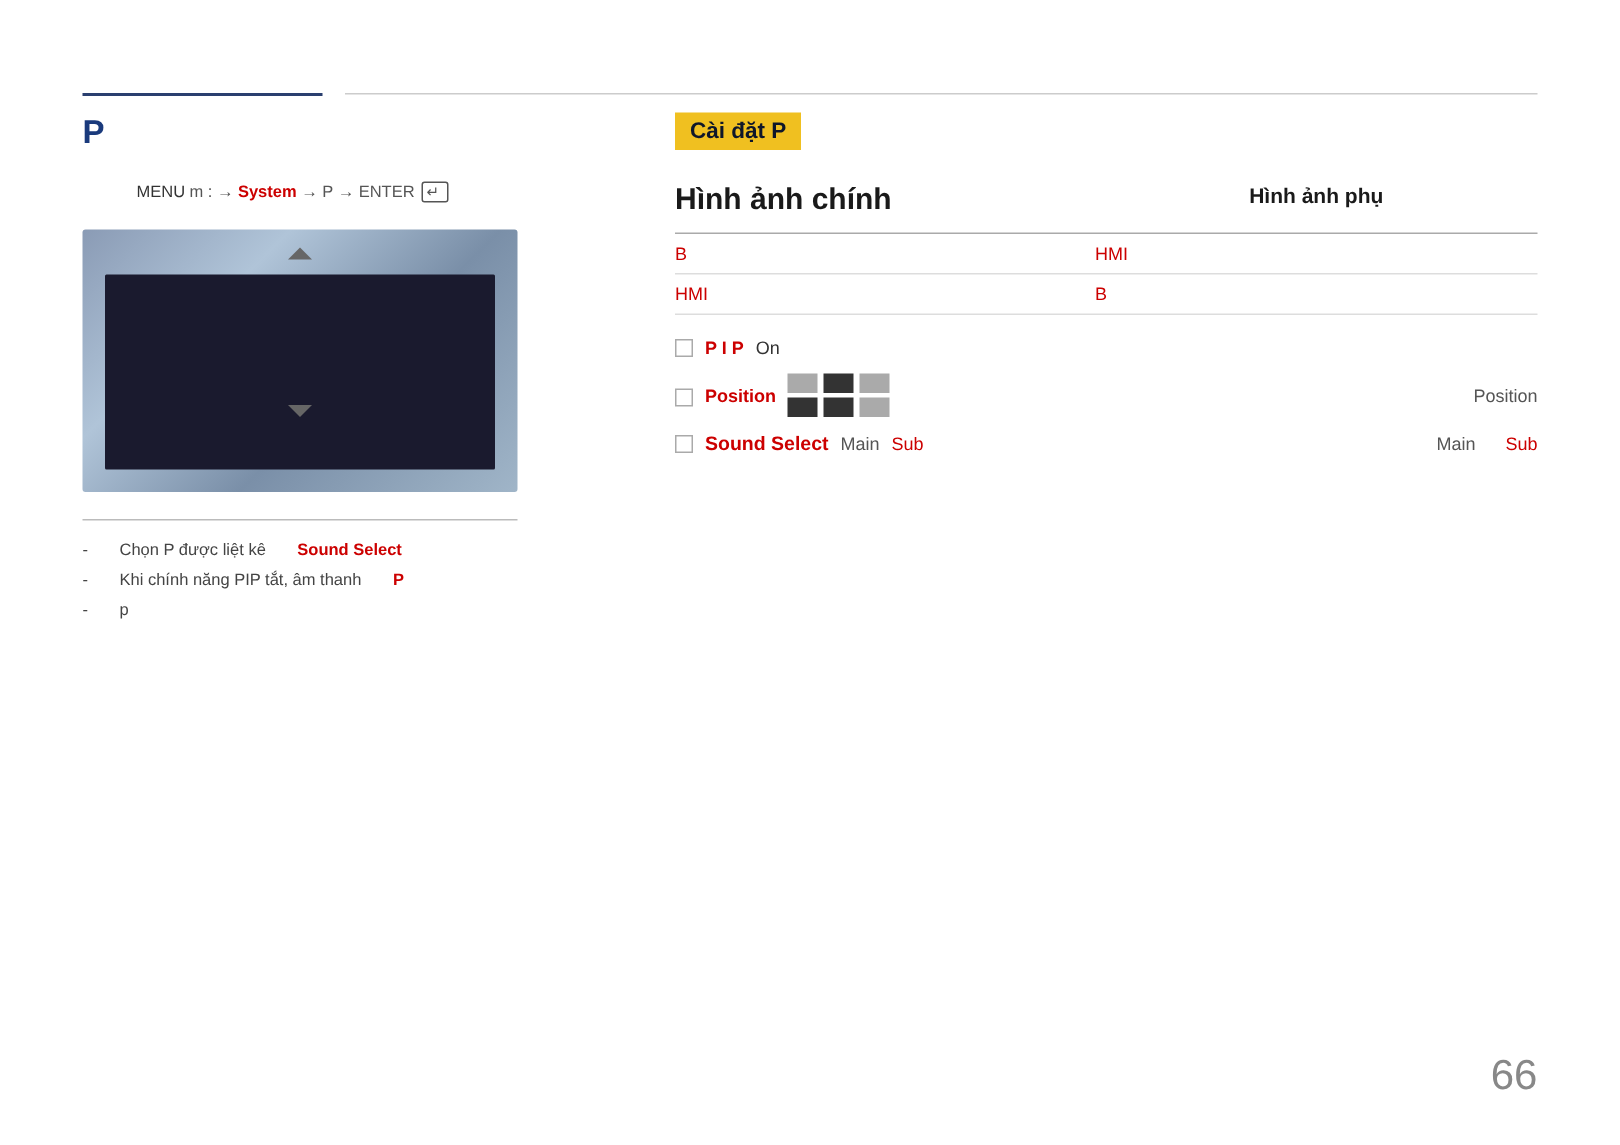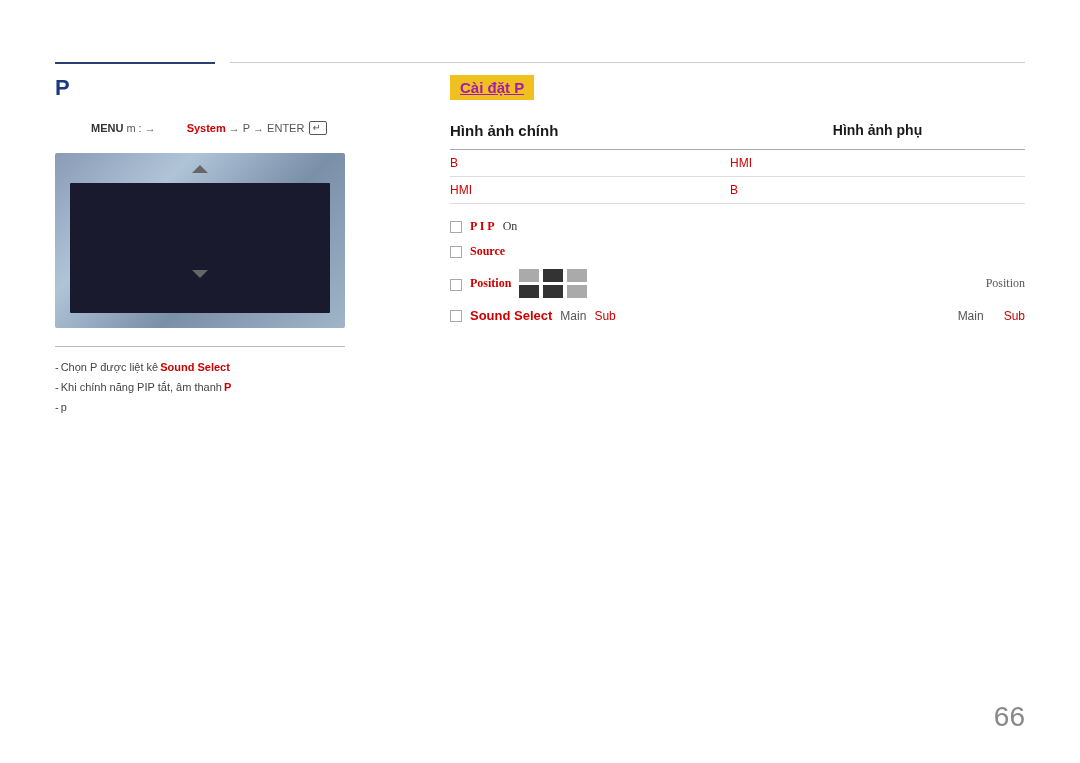--- a/index.html
+++ b/index.html
@@ -56,28 +56,27 @@
 
     .menu-path {
       font-size: 11px;
       color: #555;
       margin-bottom: 18px;
       display: flex;
       align-items: center;
       gap: 3px;
     }
     .menu-path .menu-bold {
-      font-weight: bold;
+      font-weight: normal;
       color: #333;
       padding-left: 36px;
     }
     .menu-path .menu-red {
       color: #cc0000;
       font-weight: bold;
-      margin-left: 28px;
     }
     .menu-path .arrow {
       color: #555;
     }
     .enter-icon {
       display: inline-block;
       width: 18px;
       height: 14px;
       border: 1.5px solid #555;
       border-radius: 2px;
@@ -146,21 +145,21 @@
     .bullet-list {
       list-style: none;
       padding: 0;
     }
     .bullet-list li {
       font-size: 11px;
       color: #444;
       margin-bottom: 8px;
       display: flex;
       align-items: flex-start;
-      gap: 2px;
+      gap: 21px;
     }
     .bullet-list li::before {
       content: '-';
       color: #444;
       flex-shrink: 0;
     }
     .bullet-list .red-text {
       color: #cc0000;
       font-weight: bold;
     }
@@ -173,37 +172,36 @@
     .right-section {
       position: absolute;
       top: 75px;
       left: 450px;
       right: 55px;
     }
 
     .cai-dat-badge {
       display: inline-block;
       background: #f0c020;
-      color: #a21caf;
+      color: #0f172a;
       font-size: 15px;
       font-weight: bold;
       padding: 4px 10px;
       margin-bottom: 22px;
-      text-decoration: underline;
     }
 
     .columns-header {
       display: flex;
       border-bottom: 1px solid #aaa;
       padding-bottom: 10px;
       margin-bottom: 0;
     }
     .col-main {
       flex: 0 0 280px;
-      font-size: 15px;
+      font-size: 20px;
       font-weight: bold;
       color: #1a1a1a;
     }
     .col-sub {
       flex: 1;
       font-size: 14px;
       font-weight: bold;
       color: #1a1a1a;
       text-align: center;
     }
@@ -229,21 +227,20 @@
       margin-top: 10px;
     }
 
     .option-row {
       display: flex;
       align-items: center;
       padding: 5px 0;
       gap: 8px;
       font-size: 12px;
       color: #333;
-      font-family: Liberation Serif, serif;
     }
 
     .checkbox-mock {
       width: 12px;
       height: 12px;
       border: 1.5px solid #aaa;
       flex-shrink: 0;
     }
 
     .option-label {
@@ -390,24 +387,20 @@
 
     
     <div class="options-section">
 
       <div class="option-row">
         <div class="checkbox-mock"></div>
         <span class="option-label">P I P</span>
         <span class="on-text">On</span>
       </div>
 
-      <div class="option-row">
-        <div class="checkbox-mock"></div>
-        <span class="option-label">Source</span>
-      </div>
 
 
       <div class="option-row" style="align-items:center;">
         <div class="checkbox-mock" style="margin-top:2px;"></div>
         <span class="option-label">Position</span>
 
         <div class="pos-icons">
           <div class="pos-row">
             <span class="pos-icon" style="width:20px;height:13px;background:#aaa;"></span>
             <span class="pos-icon" style="width:20px;height:13px;"></span>

